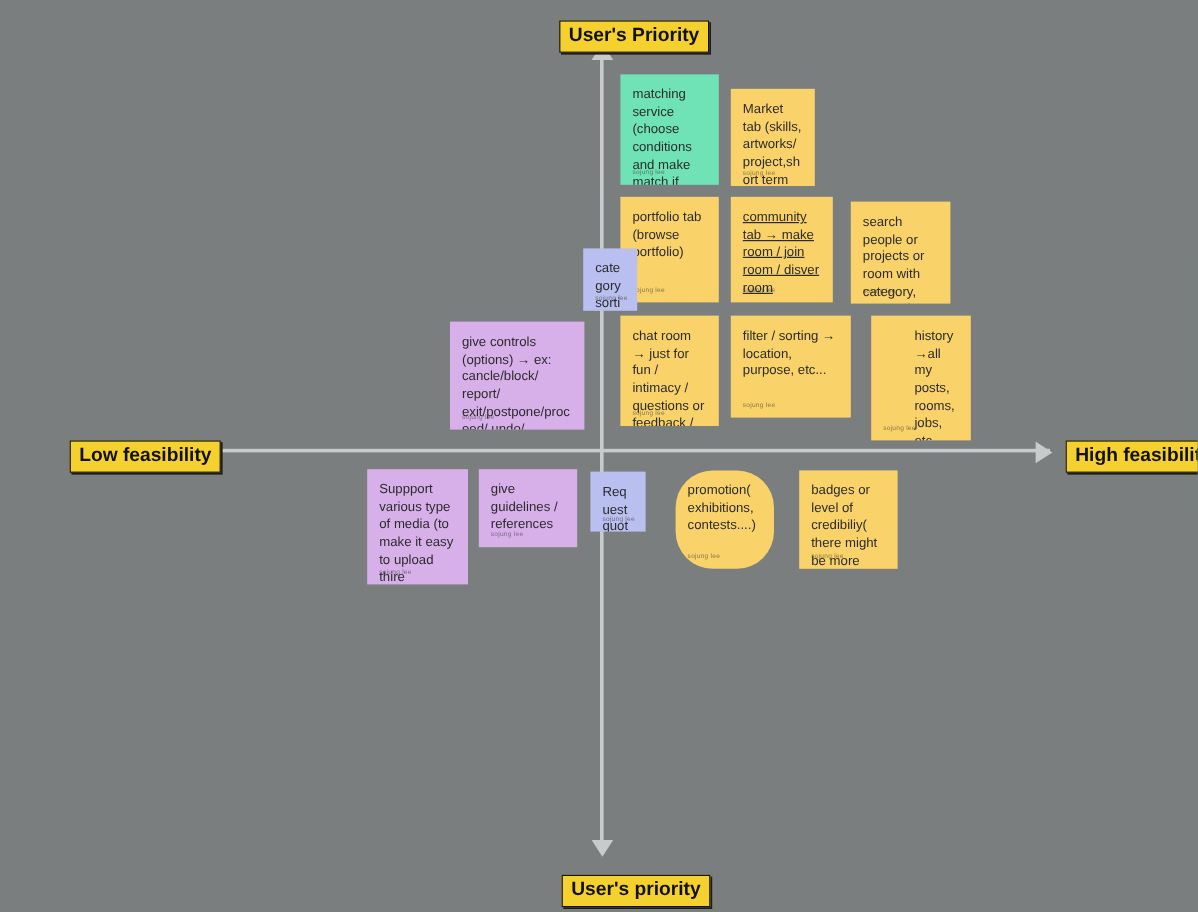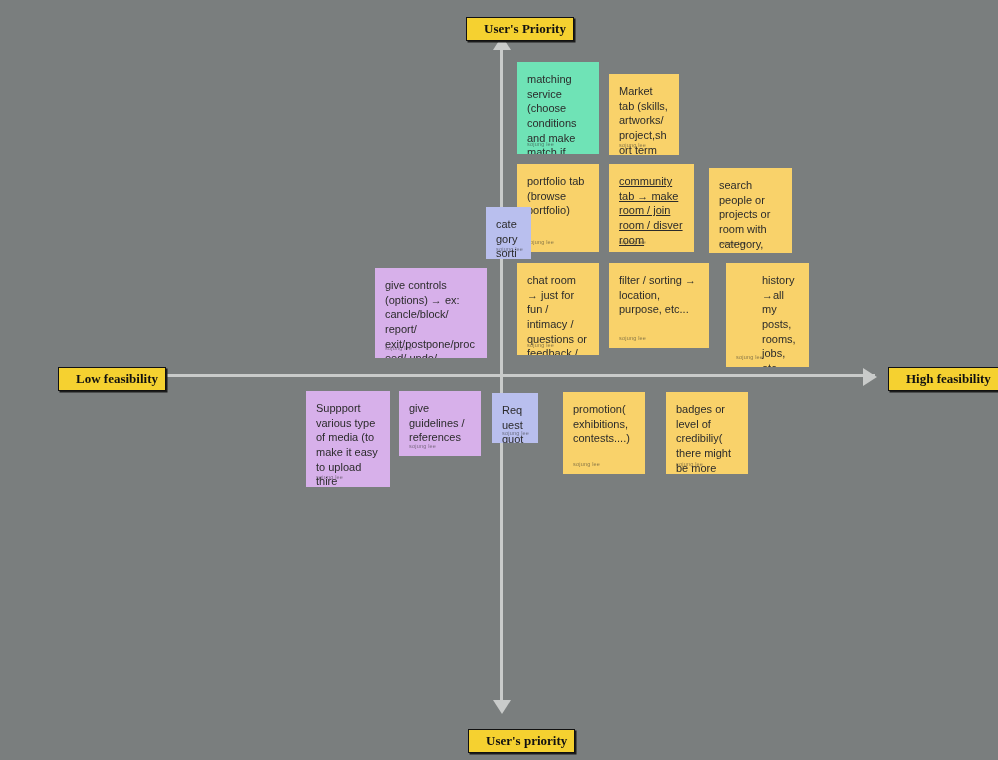--- a/index.html
+++ b/index.html
@@ -68,26 +68,26 @@
     border-left: 14px solid #c9cbca;
   }
 
   
   .axis-label {
     position: absolute;
     background: #f5d130;
     border: 1.5px solid #111111;
     color: #111111;
     font-weight: bold;
-    font-size: 13px;
+    font-size: 16px;
     line-height: 1;
-    padding: 4px 7px 5px 17px;
+    padding: 4px 7px 5px 7px;
     white-space: nowrap;
     box-shadow: 1.5px 1.5px 0 #1c1c1c;
-    font-family: Liberation Serif, serif;
+    font-family: Liberation Sans, sans-serif;
   }
   #label-top    { left: 466px; top: 17px; }
   #label-bottom { left: 468px; top: 729px; }
   #label-left   { left: 21px;  top: 367px; margin-left: 37px; }
   #label-right  { left: 888px; top: 367px; }
 
   
   .note {
     position: absolute;
     box-sizing: border-box;
@@ -181,21 +181,21 @@
         <span class="note-author">sojung lee</span>
       </div>
       <div class="note purple" style="left: 399px; top: 391px; width: 82px; height: 65px;">
         <span class="note-text">give guidelines / references</span>
         <span class="note-author">sojung lee</span>
       </div>
       <div class="note blue" style="left: 492px; top: 393px; width: 46px; height: 50px;">
         <span class="note-text">Request quotation</span>
         <span class="note-author">sojung lee</span>
       </div>
-      <div class="note yellow" style="left: 563px; top: 392px; width: 82px; height: 82px;">
+      <div class="note yellow" style="left: 563px; top: 392px; width: 82px; height: 82px; border-radius: 31px;">
         <span class="note-text">promotion( exhibitions, contests....)</span>
         <span class="note-author">sojung lee</span>
       </div>
       <div class="note yellow" style="left: 666px; top: 392px; width: 82px; height: 82px;">
         <span class="note-text">badges or level of credibiliy( there might be more than one matching)</span>
         <span class="note-author">sojung lee</span>
       </div>
     </div>
 
 </div>

